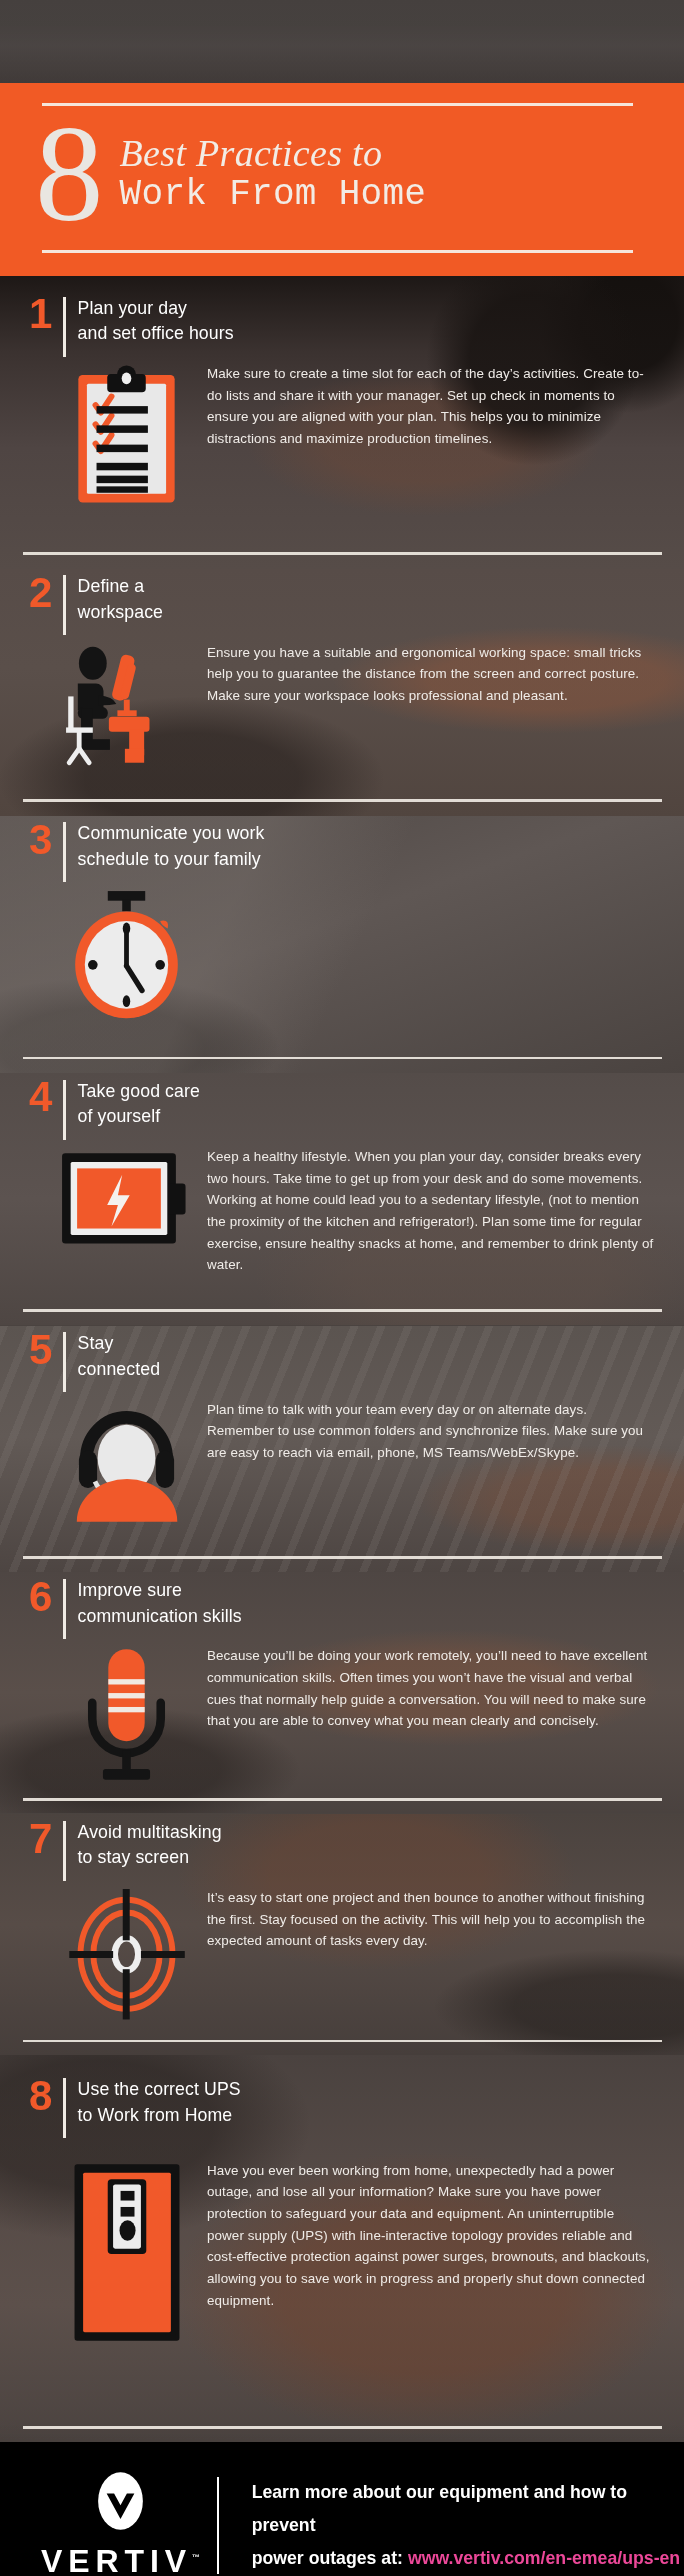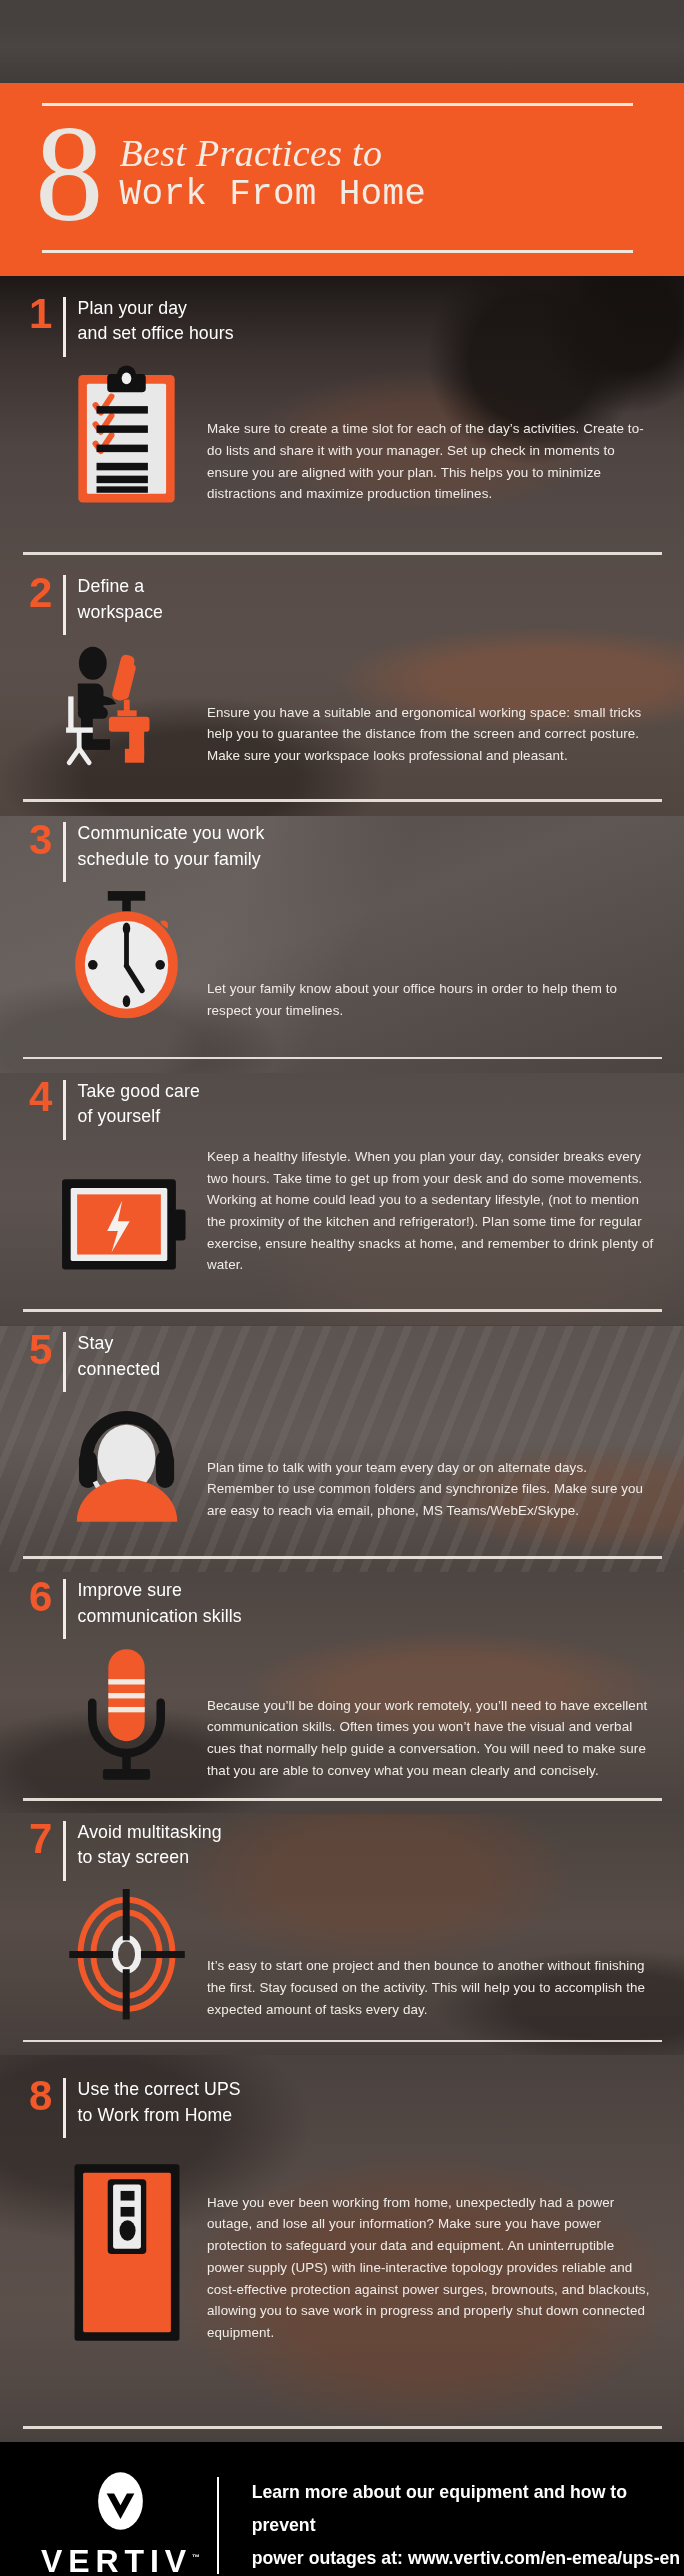--- a/index.html
+++ b/index.html
@@ -72,21 +72,21 @@
     width:2.7px; background:#f0ebe4;
     align-self:stretch; margin:2.1px 11.8px 0 1.1px;
     min-height:60px;
   }
   .sec-title {
     font-size:17.7px; font-weight:400; color:#ffffff;
     line-height:1.45; letter-spacing:0.1px;
     padding-top:1.1px;
   }
   .sec-body {
-    display:flex; align-items:flex-end;
+    display:flex; align-items:flex-start;
     padding:3.2px 30px 0 46px;
   }
   .sec-icon {
     flex:0 0 161px; display:flex;
     justify-content:center; align-items:flex-start;
     padding-top:5.4px;
   }
   .sec-text {
     flex:1; font-size:13.4px; line-height:1.62;
     color:#f0ece8; padding-top:3.2px;
@@ -102,21 +102,21 @@
   .logo-block { display:flex; flex-direction:column; align-items:center; width:145px; }
   .logo-mark { margin-bottom:9.7px; }
   .logo-word {
     font-size:32px; font-weight:700; color:#ffffff;
     letter-spacing:5.9px; font-family:"Liberation Sans", sans-serif;
     position:relative;
   }
   .logo-tm { font-size:8px; vertical-align:super; letter-spacing:0; }
   .foot-sep { width:2.1px; height:97px; background:#ffffff; margin:0 33px 0 23.6px; }
   .foot-text { font-size:17.7px; font-weight:700; color:#ffffff; line-height:1.85; }
-  .foot-url { color:#ffffff; }
+  .foot-url { color:#ec4899; }
 </style>
 </head>
 <body>
 
 <div class="bg-wrap">
   <div class="bg-band" style="top:0;height:83px;background:linear-gradient(180deg,#58524f 0%,#5b5452 55%,#494240 100%);"></div>
   <div class="bg-band" style="top:83px;height:185px;background:#f15a25;"></div>
   <div class="bg-band" style="top:268px;height:301px;background:linear-gradient(180deg,#1a1513 0%,#3b3230 28%,#4f4543 60%,#564c48 100%);"></div>
   <div class="bg-band" style="top:268px;height:301px;background:
       radial-gradient(circle at 78% 30%, rgba(25,20,18,.85) 0 64px, rgba(25,20,18,0) 107px),
@@ -258,21 +258,20 @@
           <ellipse cx="105" cy="140" rx="78" ry="82" fill="#ececec"></ellipse>
           <path d="M168 58 q18 -4 14 14 q-12 -6 -14 -14 z" fill="#f1592a"></path>
           <ellipse cx="105" cy="72" rx="7" ry="11" fill="#141414"></ellipse>
           <ellipse cx="105" cy="208" rx="7" ry="11" fill="#141414"></ellipse>
           <ellipse cx="42" cy="140" rx="9" ry="9" fill="#141414"></ellipse>
           <ellipse cx="168" cy="140" rx="9" ry="9" fill="#141414"></ellipse>
           <path d="M105 78 L105 142" stroke="#141414" stroke-width="9" stroke-linecap="round"></path>
           <path d="M105 142 L134 188" stroke="#141414" stroke-width="10" stroke-linecap="round"></path>
         </svg>
       </div>
-      <div class="sec-text">Let your family know about your office hours in order to help them to respect your timelines.</div>
     </div>
   </div>
 
   <div class="divider"></div>
 
   <div class="section" style="height:250px;">
     <div class="sec-head">
       <div class="sec-num">4</div>
       <div class="sec-bar"></div>
       <div class="sec-title">

